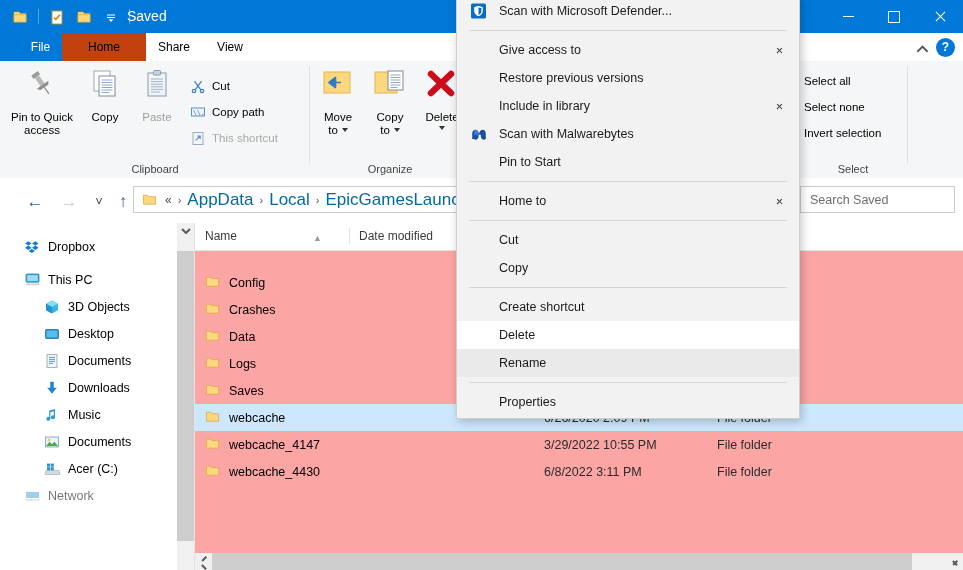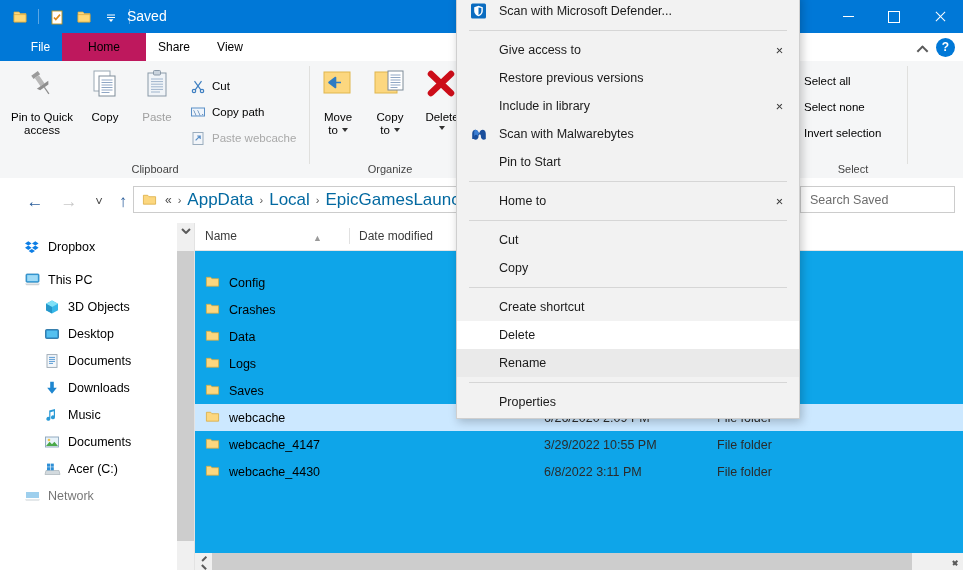--- a/index.html
+++ b/index.html
@@ -22,21 +22,21 @@
   .wb-min{width:11px;height:1px;background:#fff;}
   .wb-max{width:10px;height:10px;border:1px solid #fff;}
   .wb-close{position:relative;width:12px;height:12px;}
   .wb-close:before,.wb-close:after{content:"";position:absolute;left:0;top:5px;width:13px;height:1px;background:#fff;}
   .wb-close:before{transform:rotate(45deg);}
   .wb-close:after{transform:rotate(-45deg);}
 
   
   .tabstrip{position:absolute;left:0;top:33px;width:963px;height:28px;background:#fff;border-bottom:1px solid #dededc;}
   .tabstrip:before{content:"";position:absolute;left:0;top:0;width:963px;height:28px;background:#0078d7;}
-  .tab{position:absolute;top:0;height:28px;line-height:28px;text-align:center;font-size:12px;color:#000;background:#be185d;}
+  .tab{position:absolute;top:0;height:28px;line-height:28px;text-align:center;font-size:12px;color:#000;background:#c2410c;}
   .tab.file{background:#0078d7;color:#fff;left:0;width:81px;}
   .tab.t1{left:62px;width:84px;}
   .tab.t2{left:146px;width:56px;}
   .tab.t3{left:202px;width:56px;}
   .tab.t2,.tab.t3{background:#fff;}
   .tabstrip .fillrest{position:absolute;left:258px;top:0;width:705px;height:28px;background:#fff;}
   .ribctl{position:absolute;right:8px;top:33px;height:28px;display:flex;align-items:center;gap:8px;z-index:4;}
   .chev-up{width:11px;height:11px;position:relative;}
   .chev-up:before,.chev-up:after{content:"";position:absolute;top:6px;width:8px;height:1.5px;background:#5a5a5a;}
   .chev-up:before{left:-1px;transform:rotate(-45deg);}
@@ -84,21 +84,21 @@
   .ns-up{position:absolute;left:0;top:0;width:17px;height:17px;background:#f0f0f0;display:flex;align-items:center;justify-content:center;}
   .ns-thumb{position:absolute;left:0;top:28px;width:17px;height:290px;background:#cdcdcd;}
   .ns-track{position:absolute;left:0;top:17px;width:17px;height:330px;background:#f0f0f0;}
   .chv{width:8px;height:8px;position:relative;}
   .chv:before,.chv:after{content:"";position:absolute;top:4px;width:6px;height:1.6px;background:#5a5a5a;}
   .chv:before{left:-1px;transform:rotate(-45deg);}
   .chv:after{left:3px;transform:rotate(45deg);}
 
   .splitter{position:absolute;left:194px;top:223px;width:1px;height:347px;background:#e3e3e3;}
 
-  .listpane{position:absolute;left:195px;top:223px;width:768px;height:347px;background:#0ea5e9;overflow:hidden;}
+  .listpane{position:absolute;left:195px;top:223px;width:768px;height:347px;background:#fca5a5;overflow:hidden;}
   .colhdr{position:absolute;left:0;top:0;width:768px;height:27px;background:#fff;border-bottom:1px solid #e5e5e5;}
   .col{position:absolute;top:0;height:26px;line-height:26px;font-size:12px;color:#3b3b3b;padding-left:10px;box-sizing:border-box;}
   .col .cdiv{position:absolute;left:0;top:5px;width:1px;height:16px;background:#e1e1e1;}
   .sortmark{position:absolute;top:2px;font-size:9px;color:#9a9a9a;}
 
   .row{position:absolute;left:0;width:768px;height:27px;display:flex;align-items:center;}
   .row.sel{background:#cce8ff;}
   .cellname{position:absolute;left:10px;display:flex;align-items:center;gap:9px;font-size:12.5px;color:#000;}
   .celldate{position:absolute;left:349px;font-size:12.5px;color:#2b2b2b;}
   .celltype{position:absolute;left:522px;font-size:12.5px;color:#2b2b2b;}
@@ -257,21 +257,21 @@
         <span class="lbl">Copy path</span>
       </div>
 
       <div class="smallbtn" style="left:190px;top:66px;">
         <span class="ico">
           <svg width="16" height="16" viewBox="0 0 16 16">
               <rect x="3" y="2.5" width="10" height="12" fill="#f2f5f9" stroke="#9aacbd" stroke-width="1"></rect>
               <path d="M5.6 10.4l4.4-4.4M7.2 6h3v3" stroke="#5a8fc7" stroke-width="1.2" fill="none"></path>
             </svg>
         </span>
-        <span class="lbl dim">Paste webcache</span>
+        <span class="lbl dim">This shortcut</span>
       </div>
 
       <div class="gtitle">Clipboard</div>
       <div class="gdiv"></div>
     </div>
 
     <div class="rgroup" style="left:310px;width:160px;">
       <div class="bigbtn" style="left:0;width:56px;">
         <div class="ico">
           <svg width="38" height="34" viewBox="0 0 38 34">

